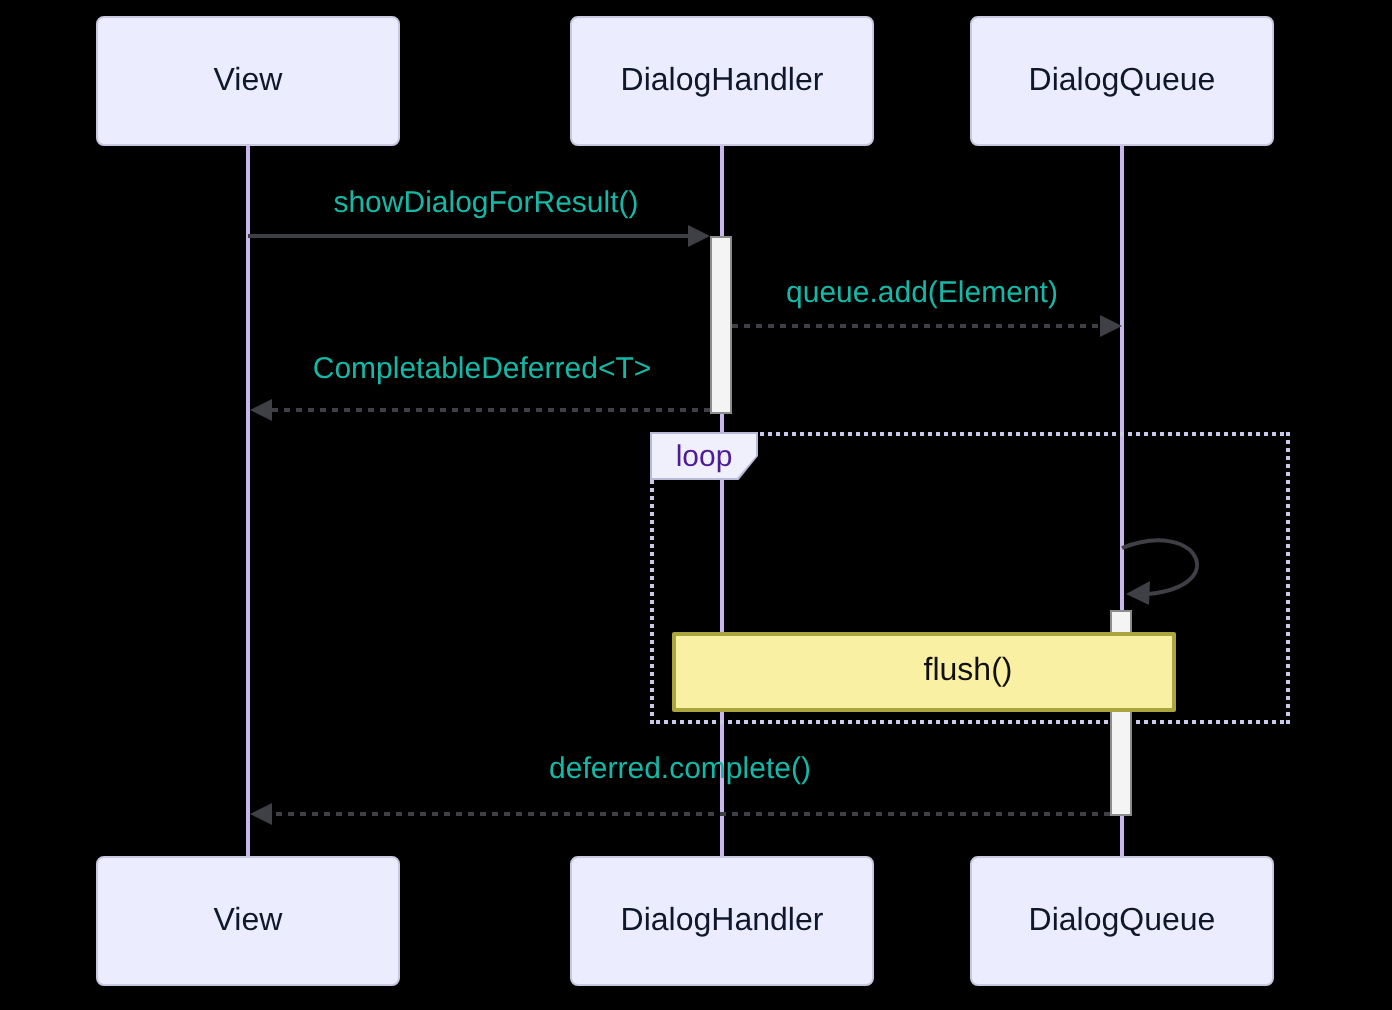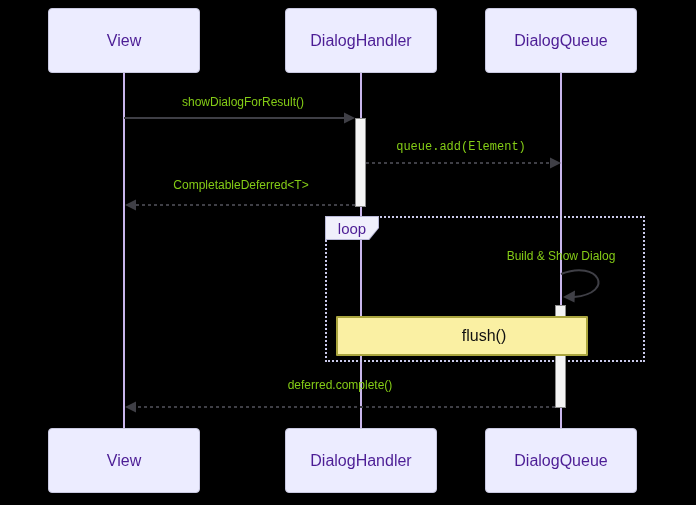--- a/index.html
+++ b/index.html
@@ -5,25 +5,25 @@
   html,body{margin:0;padding:0;background:#000;}
   .stage{
     position:relative;width:696px;height:505px;background:#000;overflow:hidden;
     font-family:"Liberation Sans", sans-serif;
   }
   .lifeline{position:absolute;width:2px;top:73px;height:355px;background:#C9B6EC;z-index:1;}
   .actor-box{
     position:absolute;width:152px;height:65px;box-sizing:border-box;
     background:#ECECFF;border:1px solid #C8C8E0;border-radius:4px;
     display:flex;align-items:center;justify-content:center;
-    color:#4c1d95;font-size:16px;z-index:6;
+    color:#0f172a;font-size:16px;z-index:6;
   }
   .msg-label{
     position:absolute;transform:translateX(-50%);
-    color:#84cc16;font-size:12px;line-height:18px;white-space:nowrap;z-index:6;
+    color:#14b8a6;font-size:15px;line-height:18px;white-space:nowrap;z-index:6;
   }
   .activation{
     position:absolute;width:11px;box-sizing:border-box;
     background:#F4F4F4;border:1px solid #8C8C8C;z-index:3;
   }
   .loop-frame{
     position:absolute;left:325px;top:216px;width:320px;height:146px;box-sizing:border-box;
     border:2px dotted #C9C9EA;z-index:2;
   }
   .loop-label-outer{
@@ -84,23 +84,22 @@
       <line x1="555" y1="407" x2="135" y2="407" stroke="#3F3F46" stroke-width="2" stroke-dasharray="3,3"></line>
       <polygon points="125,407 136,401.5 136,412.5" fill="#3F3F46"></polygon>
     </g>
   </svg>
 
   <div class="note">
     <span>flush()</span>
   </div>
 
   <div class="msg-label" style="left:243px;top:93px;">showDialogForResult()</div>
-  <div class="msg-label" style="left:461px;top:138px;font-family:Liberation Mono, monospace;">queue.add(Element)</div>
+  <div class="msg-label" style="left:461px;top:138px;">queue.add(Element)</div>
   <div class="msg-label" style="left:241px;top:176px;">CompletableDeferred&lt;T&gt;</div>
-  <div class="msg-label" style="left:561px;top:247px;">Build &amp; Show Dialog</div>
   <div class="msg-label" style="left:340px;top:376px;">deferred.complete()</div>
 
   <div class="actor-box" style="left:48px;top:8px;">
     <span>View</span>
   </div>
   <div class="actor-box" style="left:285px;top:8px;">
     <span>DialogHandler</span>
   </div>
   <div class="actor-box" style="left:485px;top:8px;">
     <span>DialogQueue</span>

